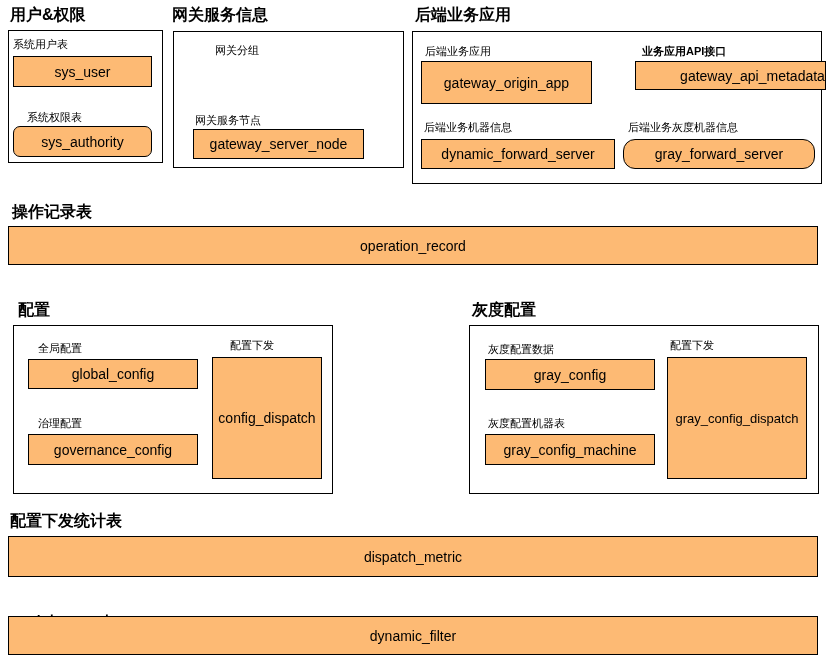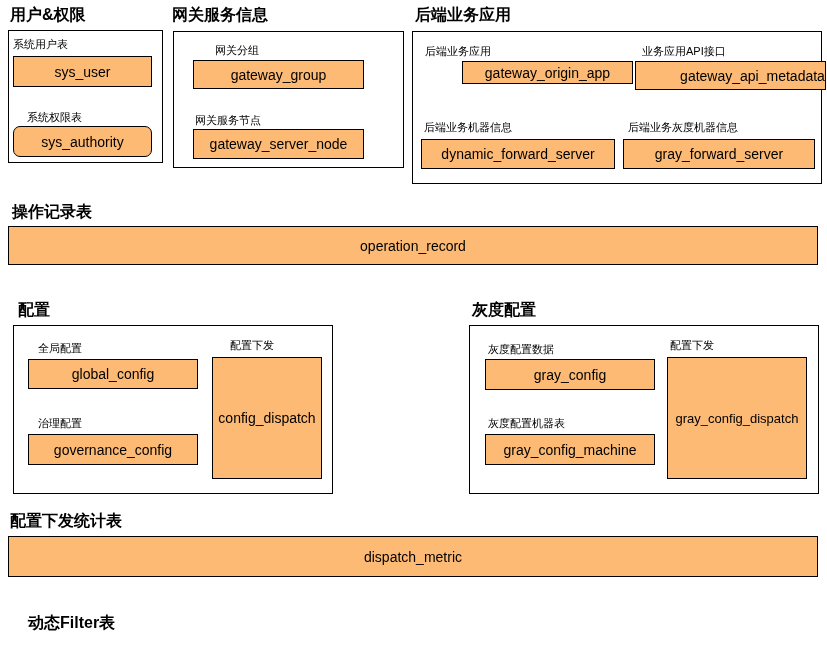--- a/index.html
+++ b/index.html
@@ -49,34 +49,33 @@
   <div class="abs section-title" style="left:10px; top:6px;">用户&amp;权限</div>
   <div class="abs container-box" style="left:8px; top:30px; width:155px; height:133px;"></div>
   <div class="abs table-label" style="left:13px; top:36px;">系统用户表</div>
   <div class="abs table-box" style="left:13px; top:56px; width:139px; height:31px;">sys_user</div>
   <div class="abs table-label" style="left:27px; top:109px;">系统权限表</div>
   <div class="abs table-box" style="left:13px; top:126px; width:139px; height:31px;border-radius:7px;">sys_authority</div>
 
   <div class="abs section-title" style="left:172px; top:6px;">网关服务信息</div>
   <div class="abs container-box" style="left:173px; top:31px; width:231px; height:137px;"></div>
   <div class="abs table-label" style="left:195px; top:42px;margin-left:20px;">网关分组</div>
-  <div class="abs table-box" style="left:193px; top:60px; width:171px; height:29px;">gateway_group</div>
   <div class="abs table-label" style="left:195px; top:112px;">网关服务节点</div>
   <div class="abs table-box" style="left:193px; top:129px; width:171px; height:30px;">gateway_server_node</div>
 
   <div class="abs section-title" style="left:415px; top:6px;">后端业务应用</div>
   <div class="abs container-box" style="left:412px; top:31px; width:410px; height:153px;"></div>
   <div class="abs table-label" style="left:425px; top:43px;">后端业务应用</div>
-  <div class="abs table-box" style="left:421px; top:61px; width:171px; height:23px;margin-left:41px;">gateway_origin_app</div>
-  <div class="abs table-label" style="left:642px; top:43px;">业务应用API接口</div>
+  <div class="abs table-box" style="left:421px; top:61px; width:171px; height:43px;">gateway_origin_app</div>
+  <div class="abs table-label" style="left:642px; top:43px;font-weight:bold;">业务应用API接口</div>
   <div class="abs table-box" style="left:635px; top:61px; width:191px; height:29px;padding-left:44px;">gateway_api_metadata</div>
   <div class="abs table-label" style="left:424px; top:119px;">后端业务机器信息</div>
   <div class="abs table-box" style="left:421px; top:139px; width:194px; height:30px;">dynamic_forward_server</div>
   <div class="abs table-label" style="left:628px; top:119px;">后端业务灰度机器信息</div>
-  <div class="abs table-box" style="left:623px; top:139px; width:192px; height:30px;">gray_forward_server</div>
+  <div class="abs table-box" style="left:623px; top:139px; width:192px; height:30px;border-radius:12px;">gray_forward_server</div>
 
   <div class="abs section-title" style="left:12px; top:203px;">操作记录表</div>
   <div class="abs table-box" style="left:8px; top:226px; width:810px; height:39px;">operation_record</div>
 
   <div class="abs section-title" style="left:18px; top:301px;">配置</div>
   <div class="abs container-box" style="left:13px; top:325px; width:320px; height:169px;"></div>
   <div class="abs table-label" style="left:38px; top:340px;">全局配置</div>
   <div class="abs table-box" style="left:28px; top:359px; width:170px; height:30px;">global_config</div>
   <div class="abs table-label" style="left:38px; top:415px;">治理配置</div>
   <div class="abs table-box" style="left:28px; top:434px; width:170px; height:31px;">governance_config</div>
@@ -89,14 +88,15 @@
   <div class="abs table-box" style="left:485px; top:359px; width:170px; height:31px;">gray_config</div>
   <div class="abs table-label" style="left:488px; top:415px;">灰度配置机器表</div>
   <div class="abs table-box" style="left:485px; top:434px; width:170px; height:31px;">gray_config_machine</div>
   <div class="abs table-label" style="left:670px; top:337px;">配置下发</div>
   <div class="abs table-box" style="left:667px; top:357px; width:140px; height:122px; font-size:13px;">gray_config_dispatch</div>
 
   <div class="abs section-title" style="left:10px; top:512px;">配置下发统计表</div>
   <div class="abs table-box" style="left:8px; top:536px; width:810px; height:41px;">dispatch_metric</div>
 
   <div class="abs section-title" style="left:28px; top:614px;">动态Filter表</div>
+  <div class="abs table-box" style="left:8px; top:616px; width:810px; height:39px;">dynamic_filter</div>
 
 </div>
 
 </body></html>

